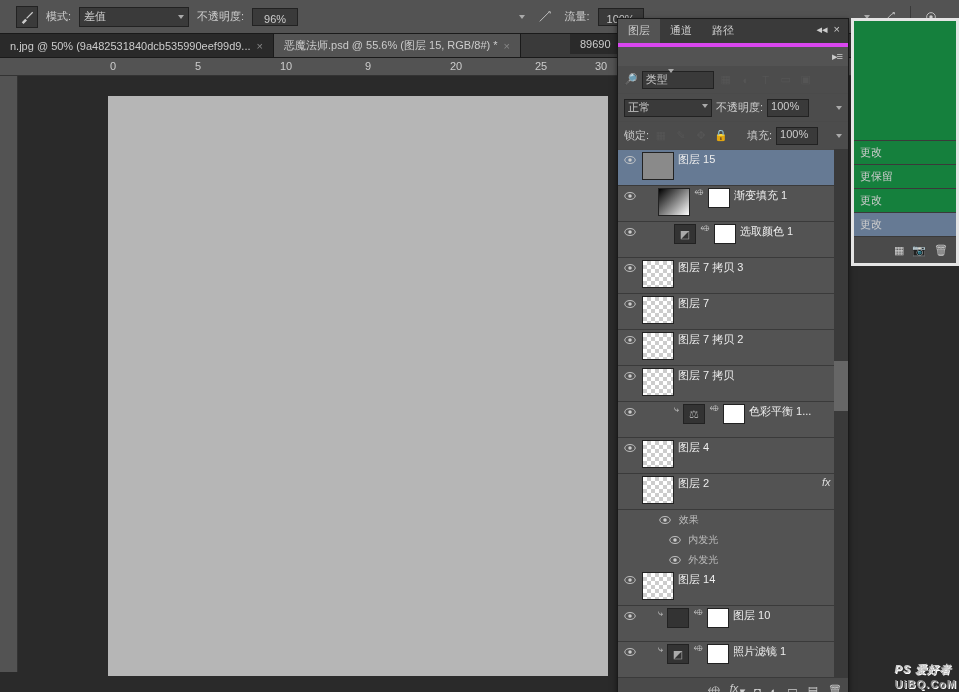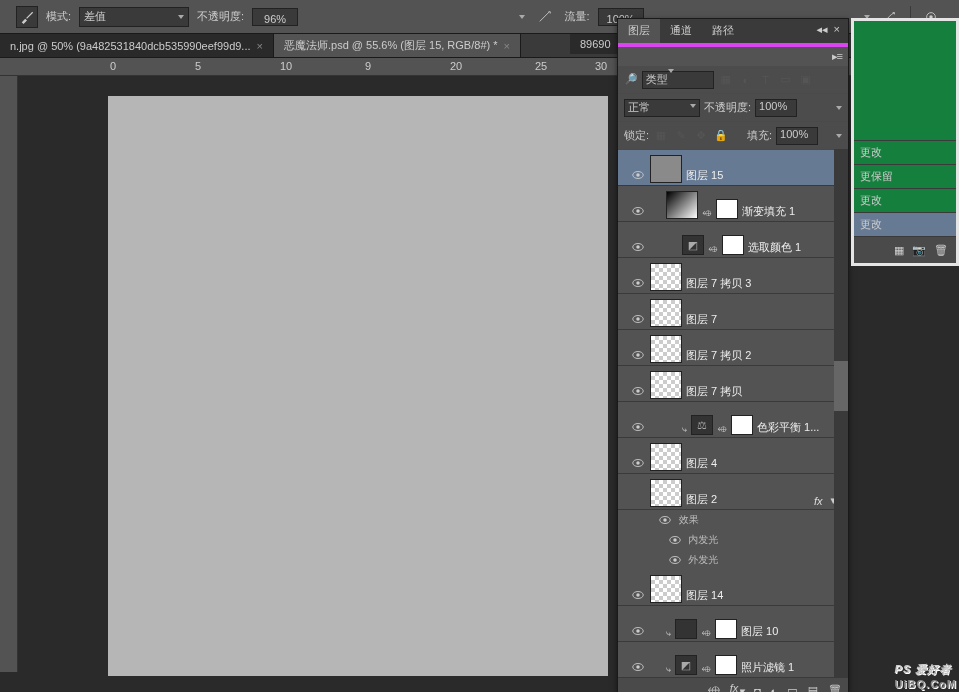--- a/index.html
+++ b/index.html
@@ -22,21 +22,21 @@
 .ruler-v{position:absolute;top:76px;left:0;width:18px;bottom:20px;background:#535353;border-right:1px solid #333}
 .canvas{position:absolute;left:90px;top:20px;width:500px;height:580px;background:#b6b6b6}
 .panel{position:absolute;top:18px;right:110px;width:232px;background:#535353;border:1px solid #1a1a1a;box-shadow:0 2px 6px rgba(0,0,0,.5)}
 .panel-tabs{height:28px;background:#3a3a3a;display:flex;border-bottom:4px solid #d946ef}
 .ptab{padding:4px 10px;cursor:pointer;font-size:11px}
 .ptab.active{background:#535353}
 .panel-close{margin-left:auto;padding:4px 8px;display:flex;gap:6px}
 .panel-row{display:flex;align-items:center;height:28px;padding:0 6px;gap:4px;border-bottom:1px solid #4a4a4a;background:#4c4c4c}
 .panel-row select,.panel-row .sel{background:#3a3a3a;border:1px solid #222;height:18px;color:#ccc;font-size:10px;padding:0 3px}
 .layer-list{max-height:540px;overflow-y:auto}
-.layer{display:flex;align-items:flex-end;min-height:36px;border-bottom:1px solid #3a3a3a;padding:2px 12px;gap:4px}
+.layer{display:flex;align-items:flex-start;min-height:36px;border-bottom:1px solid #3a3a3a;padding:2px 4px;gap:4px}
 .layer.selected{background:#667a94}
 .eye{width:16px;height:16px;display:flex;align-items:center;justify-content:center;cursor:pointer}
 .thumb{width:32px;height:28px;border:1px solid #222;background:#888;flex-shrink:0}
 .thumb.trans{background:repeating-conic-gradient(#ccc 0 25%,#fff 0 50%) 0 0/8px 8px}
 .thumb.gray{background:#8a8a8a}
 .thumb.white{background:#fff}
 .thumb.grad{background:linear-gradient(135deg,#000,#fff)}
 .thumb.small{width:22px;height:20px}
 .thumb.dark{background:#333}
 .lname{flex:1;color:#eee}
@@ -150,21 +150,21 @@
     <span>🔎</span>
     <div class="sel" style="width:72px"><span>类型</span> <span class="dd-arrow"></span></div>
     <span class="mini-ico">▦</span>
     <span class="mini-ico">◐</span>
     <span class="mini-ico">T</span>
     <span class="mini-ico">▭</span>
     <span class="mini-ico">▣</span>
   </div>
 
   <div class="panel-row">
-    <div class="sel" style="width:76px"><span>正常</span><span class="dd-arrow" style="float:right;margin-top:4px"></span></div>
+    <div class="sel" style="width:88px"><span>正常</span><span class="dd-arrow" style="float:right;margin-top:4px"></span></div>
     <span>不透明度:</span>
     <div class="sel" style="width:42px"><span>100%</span></div>
     <span class="dd-arrow"></span>
   </div>
 
   <div class="panel-row">
     <span>锁定:</span>
     <span class="mini-ico">▦</span>
     <span class="mini-ico">✎</span>
     <span class="mini-ico">✥</span>

